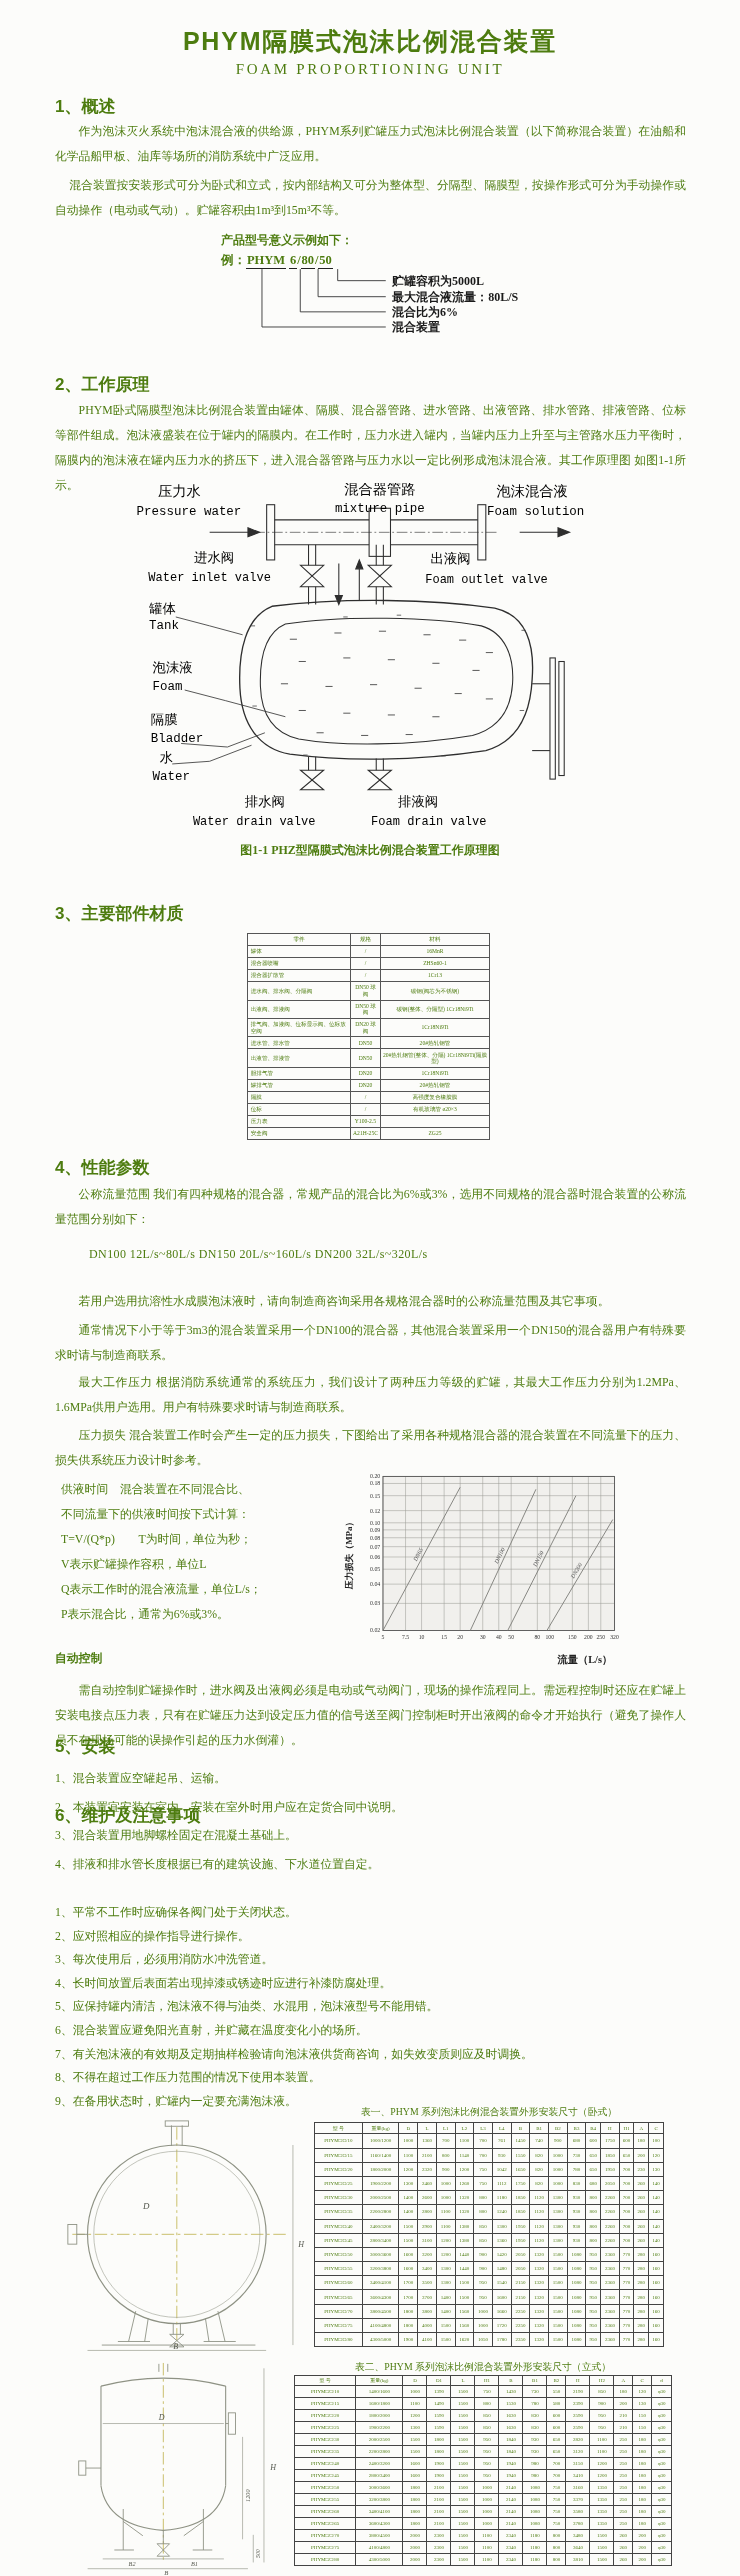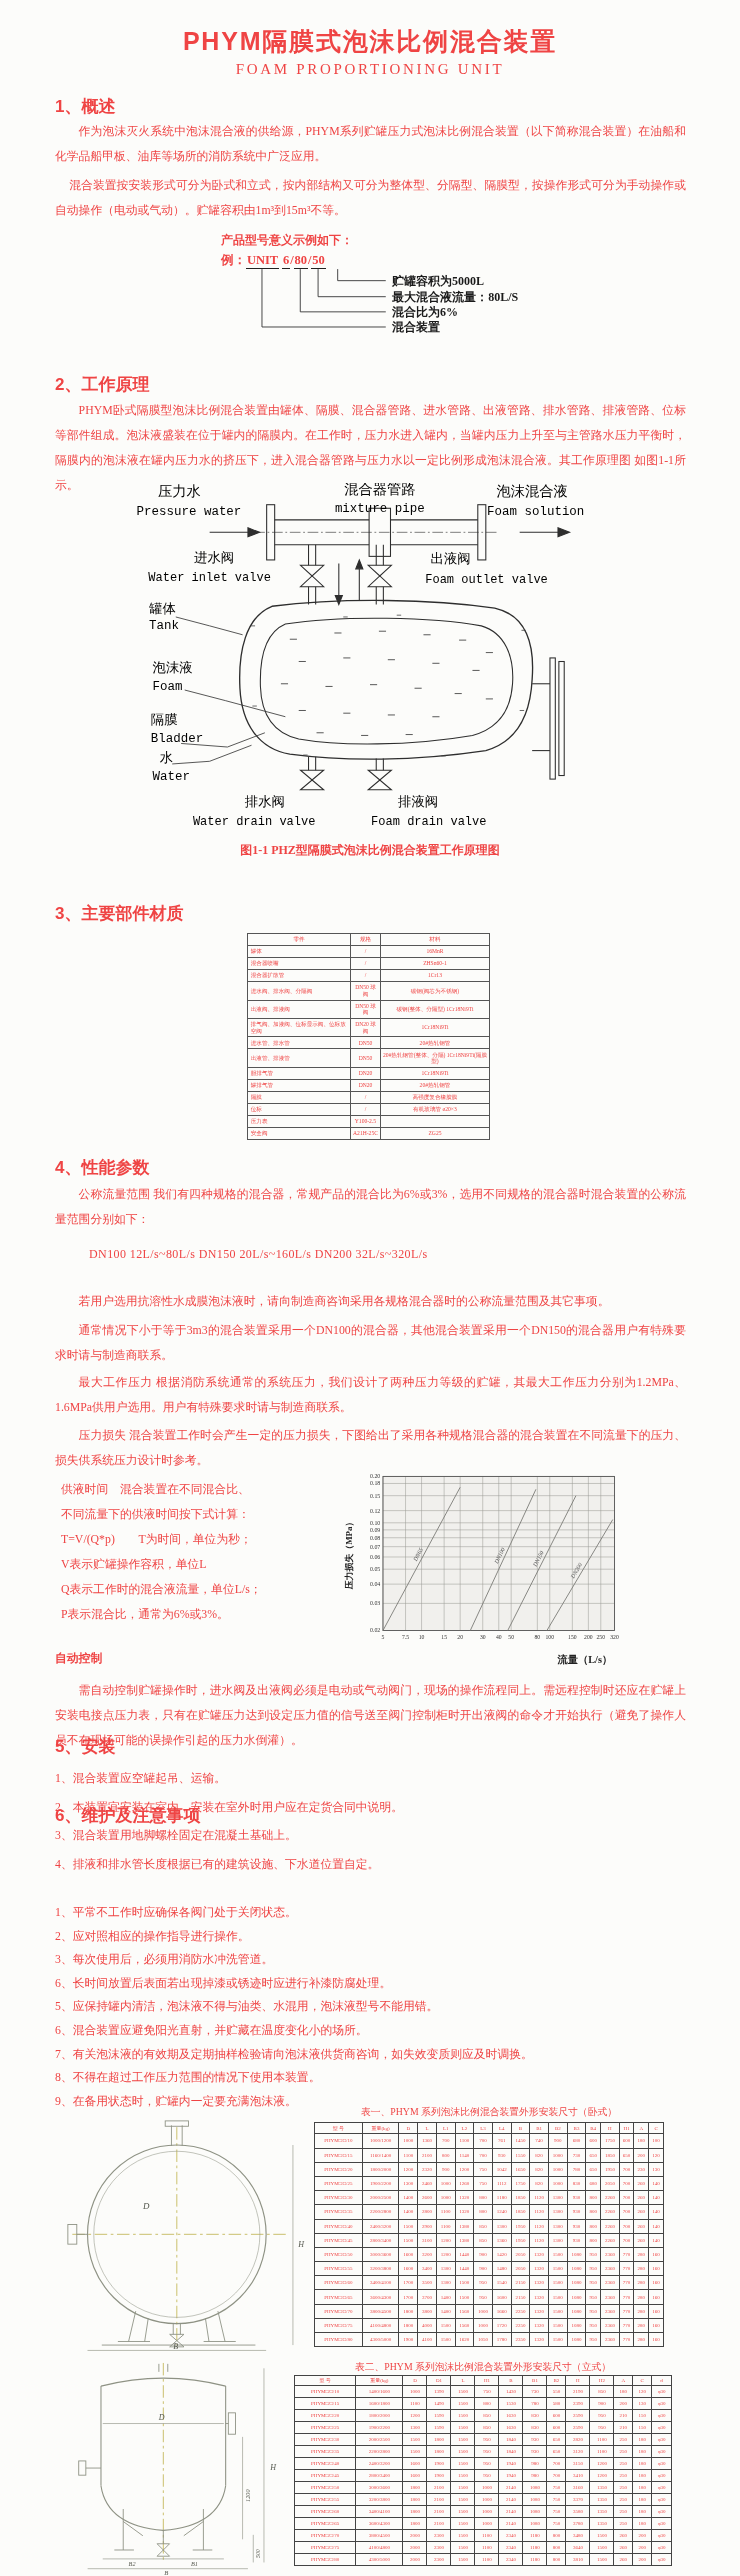--- a/index.html
+++ b/index.html
@@ -1,17 +1,17 @@
 <!DOCTYPE html>
 <html style="font-size:14.3px"><head>
 <meta charset="utf-8">
 <style>
   html,body{margin:0;padding:0;background:#e9e9e6;}
   .page{position:relative;width:740px;height:2576px;margin:0 auto;background:#fcfcfa;
-        overflow:hidden;font-family:"Liberation Serif","DejaVu Serif",serif;color:#ef4444;}
+        overflow:hidden;font-family:"Liberation Serif","DejaVu Serif",serif;color:#4d7c0f;}
   .abs{position:absolute;}
   .doc-title{left:0;top:25px;width:740px;text-align:center;font-family:"Liberation Sans","DejaVu Sans",sans-serif;
              font-weight:bold;font-size:25px;letter-spacing:1.8px;}
   .doc-sub{left:0;top:61px;width:740px;text-align:center;font-size:15px;letter-spacing:2.7px;}
   .sec-head{left:55px;font-family:"Liberation Sans","DejaVu Sans",sans-serif;font-weight:bold;font-size:17px;}
   .para{left:55px;width:631px;font-size:11.8px;line-height:25px;text-align:justify;}
   .ind{text-indent:2em;}
   .model-intro{left:221px;top:232px;font-size:12px;font-weight:bold;}
   .model-example{left:221px;top:252px;font-size:12.5px;font-weight:bold;font-family:"Liberation Serif",serif;}
   .model-example .u{border-bottom:1.2px solid #222;padding:0 0.9px 0.9px 0.9px;}
@@ -46,21 +46,21 @@
 <div class="page">
 
   <div class="abs doc-title">PHYM隔膜式泡沫比例混合装置</div>
   <div class="abs doc-sub">FOAM PROPORTIONING UNIT</div>
 
   <div class="abs sec-head" style="top:95px;">1、概述</div>
   <div class="abs para ind" style="top:119px;">作为泡沫灭火系统中泡沫混合液的供给源，PHYM系列贮罐压力式泡沫比例混合装置（以下简称混合装置）在油船和化学品船甲板、油库等场所的消防系统中广泛应用。</div>
   <div class="abs para" style="top:173px;text-indent:1.2em;">混合装置按安装形式可分为卧式和立式，按内部结构又可分为整体型、分隔型、隔膜型，按操作形式可分为手动操作或自动操作（电动或气动）。贮罐容积由1m³到15m³不等。</div>
 
   <div class="abs model-intro">产品型号意义示例如下：</div>
-  <div class="abs model-example"><span>例：</span><span class="u">UNIT</span> <span class="u">6</span><span>/</span><span class="u">80</span><span>/</span><span class="u">50</span></div>
+  <div class="abs model-example"><span>例：</span><span class="u">PHYM</span> <span class="u">6</span><span>/</span><span class="u">80</span><span>/</span><span class="u">50</span></div>
 
   <svg class="abs" style="left:221px;top:269px;" width="383" height="75" viewBox="0 0 430 84">
     <g stroke="#333" stroke-width="1" fill="none">
       <polyline points="131,0 131,13 185,13"></polyline>
       <polyline points="109,0 109,31 185,31"></polyline>
       <polyline points="89,0 89,48 185,48"></polyline>
       <polyline points="46,0 46,65 185,65"></polyline>
     </g>
     <text class="conn-label" x="192" y="18">贮罐容积为5000L</text>
     <text class="conn-label" x="192" y="36">最大混合液流量：80L/S</text>
@@ -337,21 +337,21 @@
       <p>2、本装置宜安装在室内，安装在室外时用户应在定货合同中说明。</p>
       <p>3、混合装置用地脚螺栓固定在混凝土基础上。</p>
       <p>4、排液和排水管长度根据已有的建筑设施、下水道位置自定。</p>
     </div>
 
   <div class="abs sec-head" style="top:1804px;">6、维护及注意事项</div>
   <div class="abs items s6-items">
       <p>1、平常不工作时应确保各阀门处于关闭状态。</p>
       <p>2、应对照相应的操作指导进行操作。</p>
       <p>3、每次使用后，必须用消防水冲洗管道。</p>
-      <p>6、长时间放置后表面若出现掉漆或锈迹时应进行补漆防腐处理。</p>
+      <p>4、长时间放置后表面若出现掉漆或锈迹时应进行补漆防腐处理。</p>
       <p>5、应保持罐内清洁，泡沫液不得与油类、水混用，泡沫液型号不能用错。</p>
       <p>6、混合装置应避免阳光直射，并贮藏在温度变化小的场所。</p>
       <p>7、有关泡沫液的有效期及定期抽样检验请向泡沫液供货商咨询，如失效变质则应及时调换。</p>
       <p>8、不得在超过工作压力范围的情况下使用本装置。</p>
       <p>9、在备用状态时，贮罐内一定要充满泡沫液。</p>
     </div>
 
   <div class="abs tbl-caption" style="left:314px;top:2106px;width:350px;">表一、PHYM 系列泡沫比例混合装置外形安装尺寸（卧式）</div>
   <table class="abs big-table t1">
       <thead>

